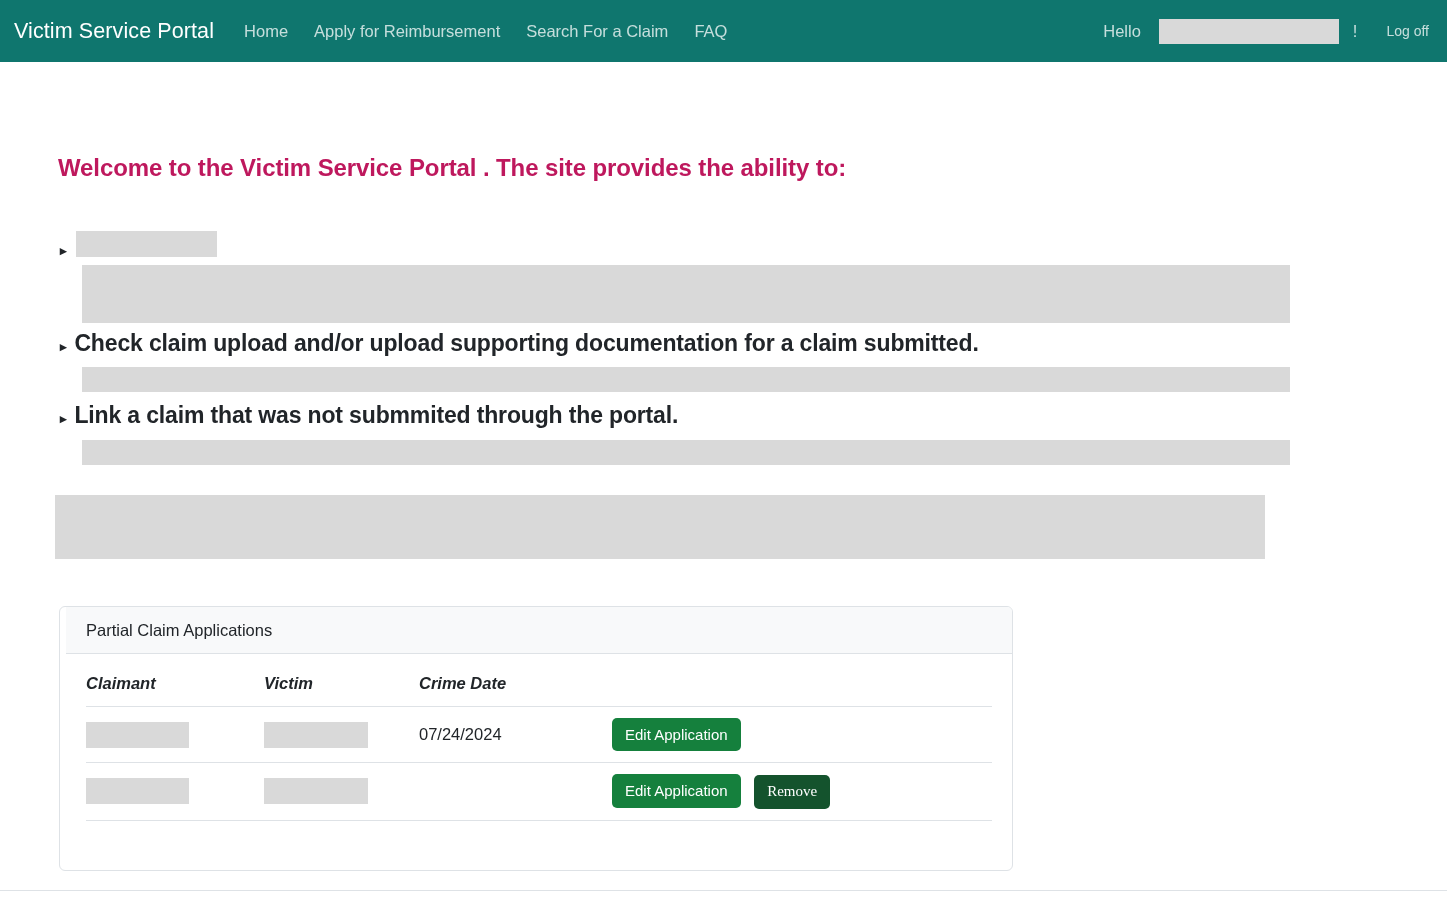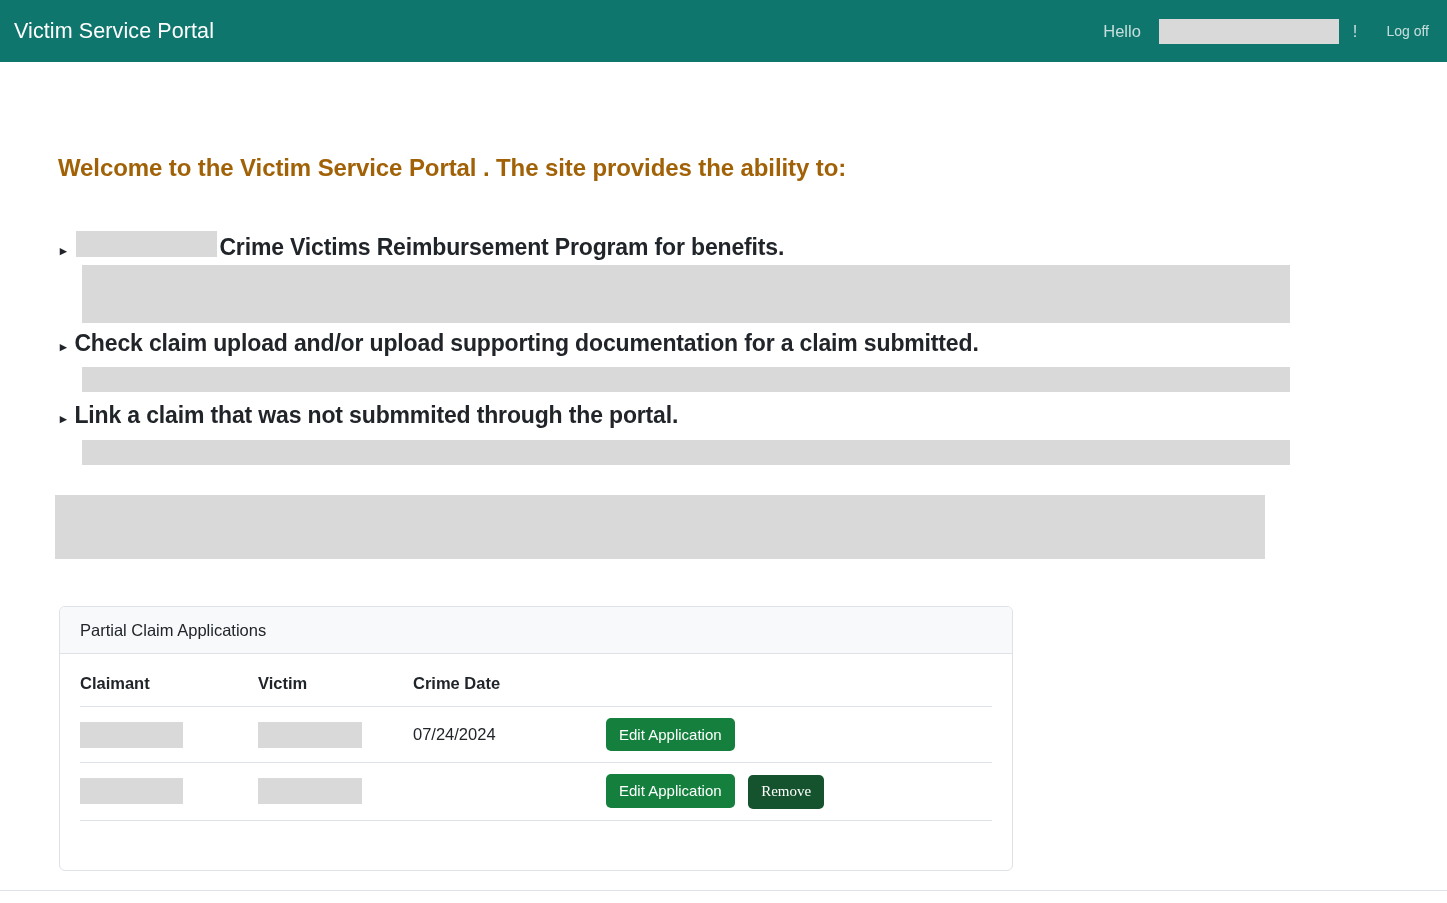--- a/index.html
+++ b/index.html
@@ -81,21 +81,21 @@
     width: 1447px;
     height: 766px;
     padding: 0;
   }
   .welcome {
     position: absolute;
     left: 58px;
     top: 92px;
     font-size: 24px;
     font-weight: 600;
-    color: #a16207;
+    color: #be185d;
     letter-spacing: -0.1px;
     white-space: nowrap;
     text-align: center;
   }
   .bullet-row {
     position: absolute;
     display: flex;
     align-items: baseline;
     font-size: 23px;
     font-weight: 600;
@@ -134,20 +134,21 @@
   .card {
     position: absolute;
     left: 59px;
     top: 544px;
     width: 954px;
     height: 265px;
     background: #ffffff;
     border: 1px solid #dee2e6;
     border-radius: 6px;
     overflow: hidden;
+    padding-left: 6px;
   }
   .card-header {
     height: 47px;
     background: #f8f9fa;
     border-bottom: 1px solid #dee2e6;
     display: flex;
     align-items: center;
     padding-left: 20px;
     font-size: 16.5px;
     color: #212529;
@@ -160,20 +161,21 @@
     border-collapse: collapse;
     table-layout: fixed;
   }
   table.claims th {
     text-align: left;
     font-size: 16.5px;
     font-weight: 700;
     color: #212529;
     padding: 4px 0 13px 0;
     border-bottom: 1px solid #dee2e6;
+    font-style: italic;
   }
   table.claims td {
     padding: 11px 0;
     border-bottom: 1px solid #dee2e6;
     font-size: 16.5px;
     color: #212529;
     vertical-align: middle;
     margin-top: 12px;
   }
   table.claims tr:last-child td { border-bottom: 1px solid #dee2e6; }
@@ -215,37 +217,42 @@
     padding-top: 28px;
     text-align: center;
   }
 </style>
 </head>
 <body>
 
 <div class="navbar">
   <a class="brand" href="#">Victim Service Portal</a>
 
+  <div class="nav-links">
+    <a class="nav-link" href="#">Home</a>
+    <a class="nav-link" href="#">Apply for Reimbursement</a>
+    <a class="nav-link" href="#">Search For a Claim</a>
+    <a class="nav-link" href="#">FAQ</a>
+  </div>
 
   <div class="nav-right">
     <span class="hello-text">Hello</span>
     <span class="redact redact-user"></span>
     <span class="hello-text">!</span>
     <a class="logoff" href="#">Log off</a>
   </div>
 </div>
 
 <div class="main">
 
   <div class="welcome">Welcome to the Victim Service Portal . The site provides the ability to:</div>
 
   <div class="bullet-row b1">
     <span class="bullet-marker">▸</span>
     <span class="redact redact-inline-1"></span>
-    <span>Crime Victims Reimbursement Program for benefits.</span>
   </div>
 
   <div class="blk blk-a"></div>
 
   <div class="bullet-row b2">
     <span class="bullet-marker">▸</span>
     <span>Check claim upload and/or upload supporting documentation for a claim submitted.</span>
   </div>
 
   <div class="blk blk-b"></div>

